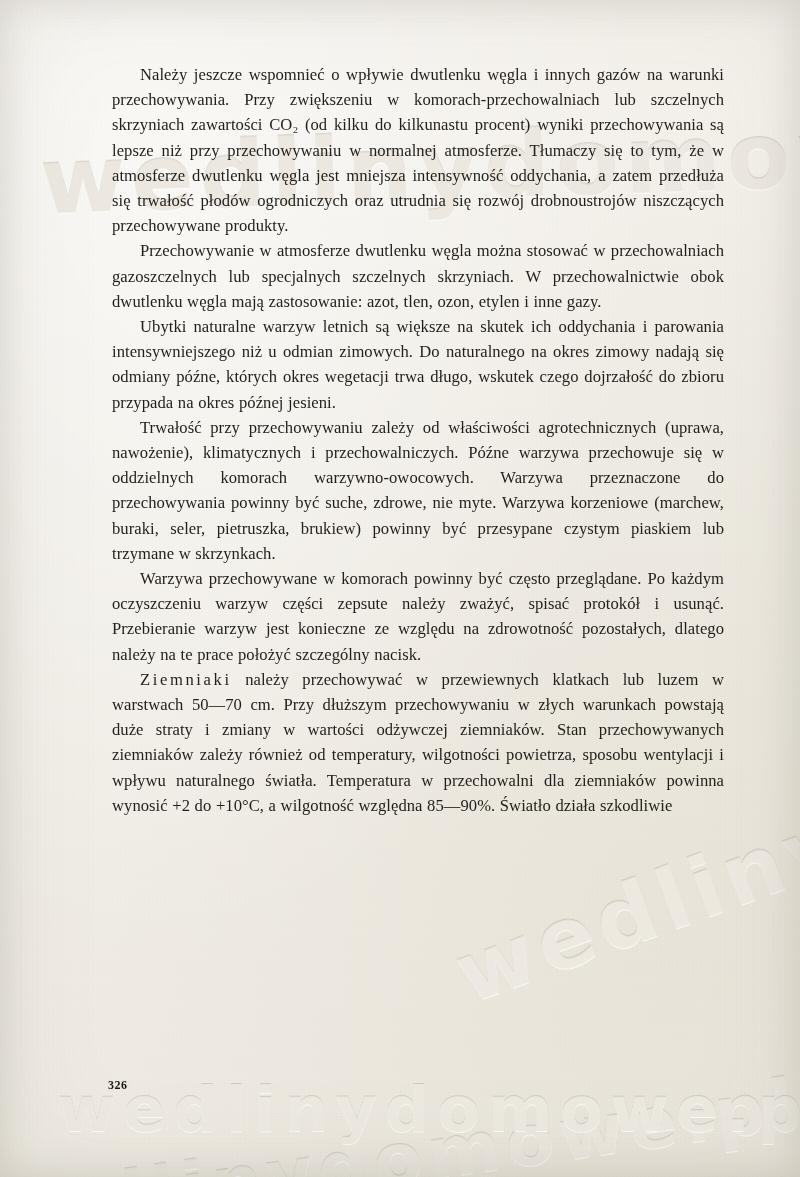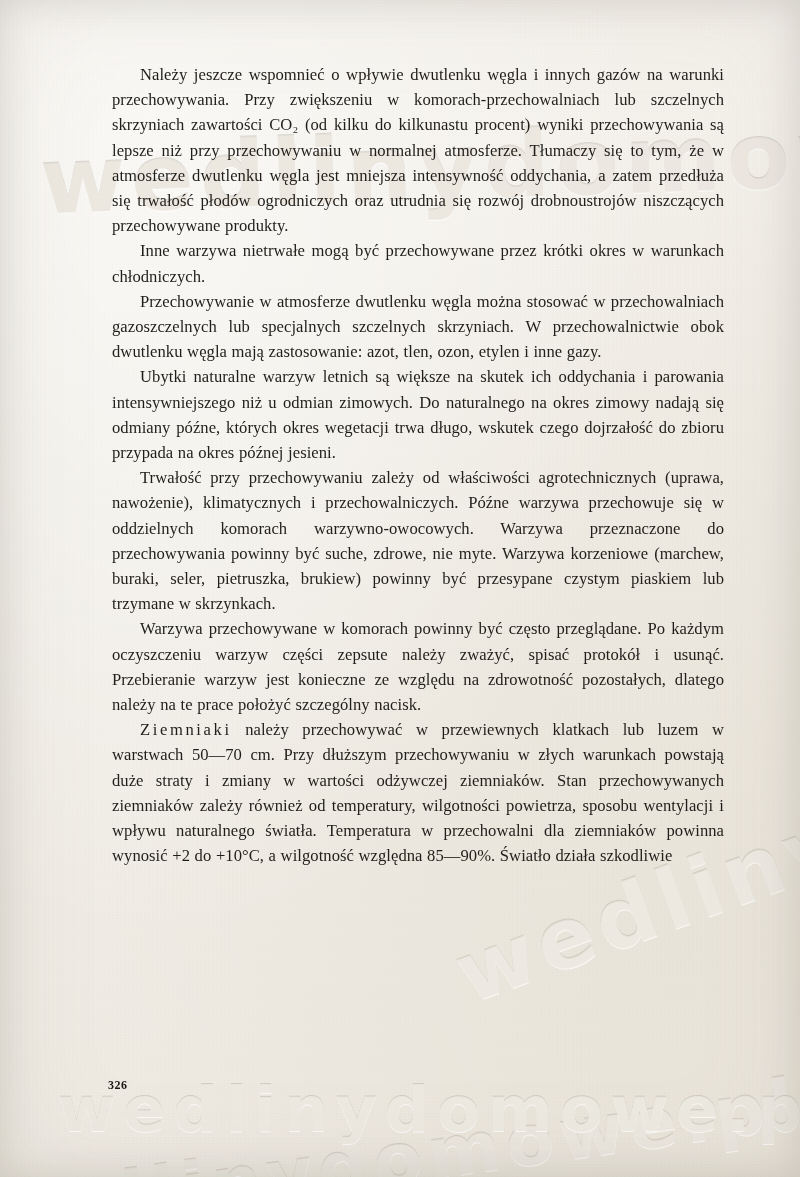--- a/index.html
+++ b/index.html
@@ -111,21 +111,20 @@
 
 <div class="page">
   <div class="grain"></div>
 
   <div class="watermark wm-ghost-1">wedlinydomowe.pl</div>
   <div class="watermark wm-ghost-2">wedlinydomowe.pl</div>
   <div class="watermark wm-ghost-3">wedlinydomowe.pl</div>
 
   <div class="content">
     <p class="para">Należy jeszcze wspomnieć o wpływie dwutlenku węgla i innych gazów na warunki przechowywania. Przy zwiększeniu w komorach-przechowalniach lub szczelnych skrzyniach zawartości CO₂ (od kilku do kilkunastu procent) wyniki przechowywania są lepsze niż przy przechowywaniu w normalnej atmosferze. Tłumaczy się to tym, że w atmosferze dwutlenku węgla jest mniejsza intensywność oddychania, a zatem przedłuża się trwałość płodów ogrodniczych oraz utrudnia się rozwój drobnoustrojów niszczących przechowywane produkty.</p>
-    <p class="para">Inne warzywa nietrwałe mogą być przechowywane przez krótki okres w warunkach chłodniczych.</p>
     <p class="para">Przechowywanie w atmosferze dwutlenku węgla można stosować w przechowalniach gazoszczelnych lub specjalnych szczelnych skrzyniach. W przechowalnictwie obok dwutlenku węgla mają zastosowanie: azot, tlen, ozon, etylen i inne gazy.</p>
     <p class="para">Ubytki naturalne warzyw letnich są większe na skutek ich oddychania i parowania intensywniejszego niż u odmian zimowych. Do naturalnego na okres zimowy nadają się odmiany późne, których okres wegetacji trwa długo, wskutek czego dojrzałość do zbioru przypada na okres późnej jesieni.</p>
     <p class="para">Trwałość przy przechowywaniu zależy od właściwości agrotechnicznych (uprawa, nawożenie), klimatycznych i przechowalniczych. Późne warzywa przechowuje się w oddzielnych komorach warzywno-owocowych. Warzywa przeznaczone do przechowywania powinny być suche, zdrowe, nie myte. Warzywa korzeniowe (marchew, buraki, seler, pietruszka, brukiew) powinny być przesypane czystym piaskiem lub trzymane w skrzynkach.</p>
     <p class="para">Warzywa przechowywane w komorach powinny być często przeglądane. Po każdym oczyszczeniu warzyw części zepsute należy zważyć, spisać protokół i usunąć. Przebieranie warzyw jest konieczne ze względu na zdrowotność pozostałych, dlatego należy na te prace położyć szczególny nacisk.</p>
     <p class="para"><span class="spaced">Ziemniaki</span> <span>należy przechowywać w przewiewnych klatkach lub luzem w warstwach 50—70 cm. Przy dłuższym przechowywaniu w złych warunkach powstają duże straty i zmiany w wartości odżywczej ziemniaków. Stan przechowywanych ziemniaków zależy również od temperatury, wilgotności powietrza, sposobu wentylacji i wpływu naturalnego światła. Temperatura w przechowalni dla ziemniaków powinna wynosić +2 do +10°C, a wilgotność względna 85—90%. Światło działa szkodliwie</span></p>
   </div>
 
   <div class="pagenum">326</div>
 
   <div class="watermark wm-main">wedlinydomowe.pl</div>

